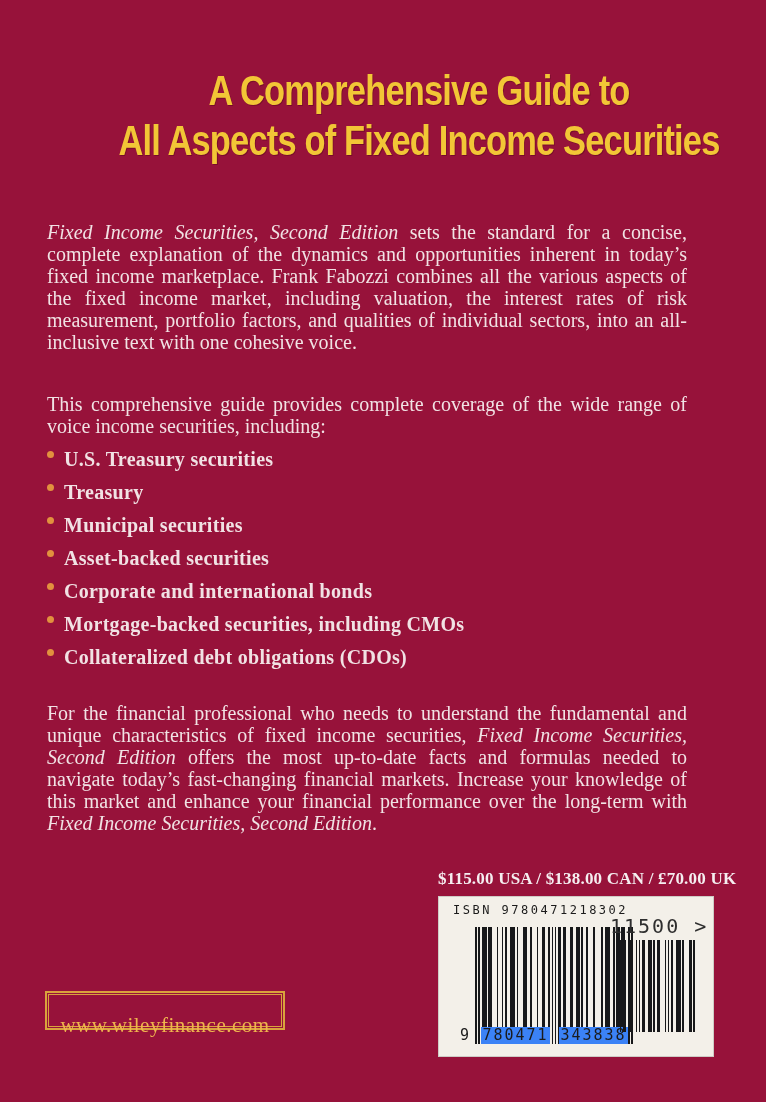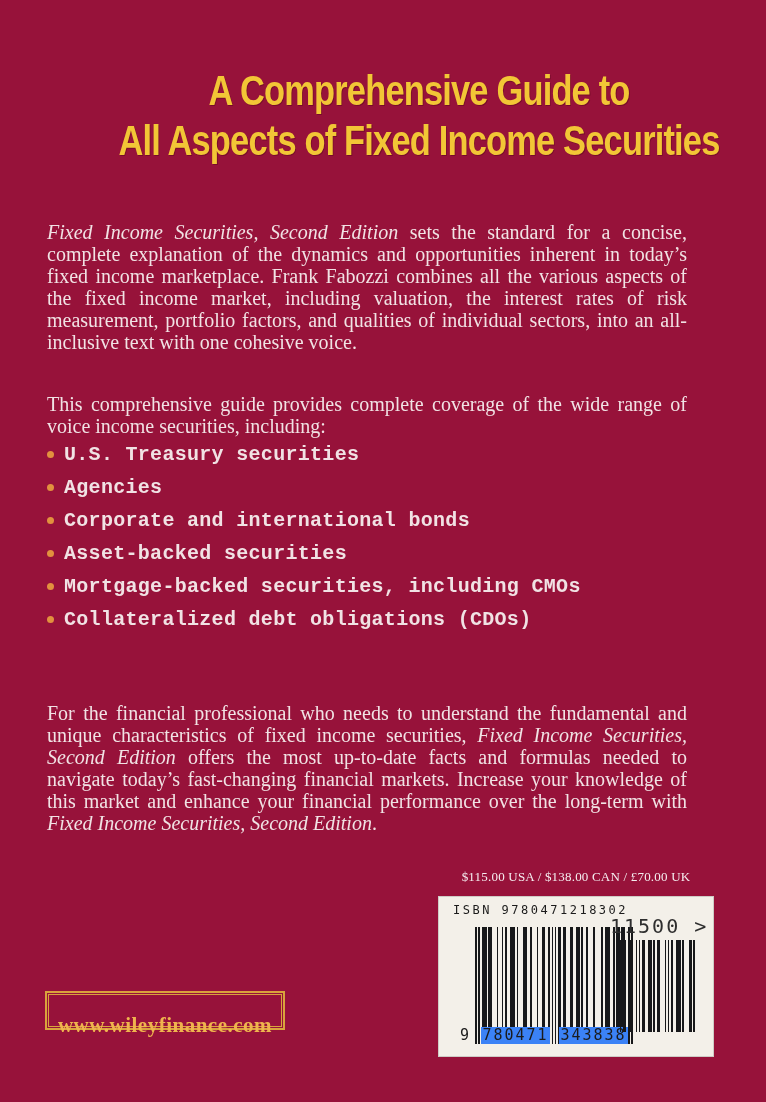--- a/index.html
+++ b/index.html
@@ -36,40 +36,39 @@
     line-height:22px;
     text-align:justify;
   }
   .copy .it{font-style:italic;}
   #p1{top:201px;}
   #p2{top:373px;}
   #p3{top:682px;}
   
   .bullets{position:absolute;left:47px;top:438px;width:640px;}
   .bullet-item{
-    display:flex;align-items:center;
+    display:flex;align-items:flex-end;
     height:33px;
     color:#f1e2e4;
     font-size:20px;font-weight:bold;
     letter-spacing:0.3px;
-    font-family:Liberation Mono, monospace;
   }
   .bullet-dot{
     width:7px;height:7px;border-radius:50%;
     background:#e2913e;
     margin-right:10px;
     align-self:center;
     flex:0 0 auto;
   }
   
   .price{
     position:absolute;left:438px;top:869px;width:276px;
     text-align:center;
     color:#f5eef0;
-    font-size:13px;font-weight:normal;
+    font-size:17px;font-weight:bold;
     letter-spacing:0.2px;
     white-space:nowrap;
   }
   
   .barcode-box{
     position:absolute;left:438px;top:896px;
     width:276px;height:161px;
     background:#f3f0e9;
     box-shadow:0 0 0 1px rgba(0,0,0,0.15) inset;
   }
@@ -113,21 +112,21 @@
     box-sizing:content-box;
   }
   .wiley-inner{
     width:100%;height:100%;
     border:1px solid #d9a33c;
     box-sizing:border-box;
     display:flex;align-items:center;justify-content:center;
   }
   .wiley-text{
     color:#efb44e;
-    font-size:21px;font-weight:bold;
+    font-size:21px;font-weight:normal;
     letter-spacing:0.5px;
     margin-top:30px;
   }
 </style>
 </head>
 <body>
 
 <div class="cover">
 
   <div class="title-block">
@@ -139,29 +138,33 @@
 
   <p class="copy" id="p2">This comprehensive guide provides complete coverage of the wide range of voice income securities, including:</p>
 
   <div class="bullets">
     <div class="bullet-item">
         <span class="bullet-dot"></span>
         <span>U.S. Treasury securities</span>
       </div>
     <div class="bullet-item">
         <span class="bullet-dot"></span>
-        <span>Agencies</span>
+        <span>Treasury</span>
+      </div>
+    <div class="bullet-item">
+        <span class="bullet-dot"></span>
+        <span>Municipal securities</span>
+      </div>
+    <div class="bullet-item">
+        <span class="bullet-dot"></span>
+        <span>Asset-backed securities</span>
       </div>
     <div class="bullet-item">
         <span class="bullet-dot"></span>
         <span>Corporate and international bonds</span>
-      </div>
-    <div class="bullet-item">
-        <span class="bullet-dot"></span>
-        <span>Asset-backed securities</span>
       </div>
     <div class="bullet-item">
         <span class="bullet-dot"></span>
         <span>Mortgage-backed securities, including CMOs</span>
       </div>
     <div class="bullet-item">
         <span class="bullet-dot"></span>
         <span>Collateralized debt obligations (CDOs)</span>
       </div>
   </div>

